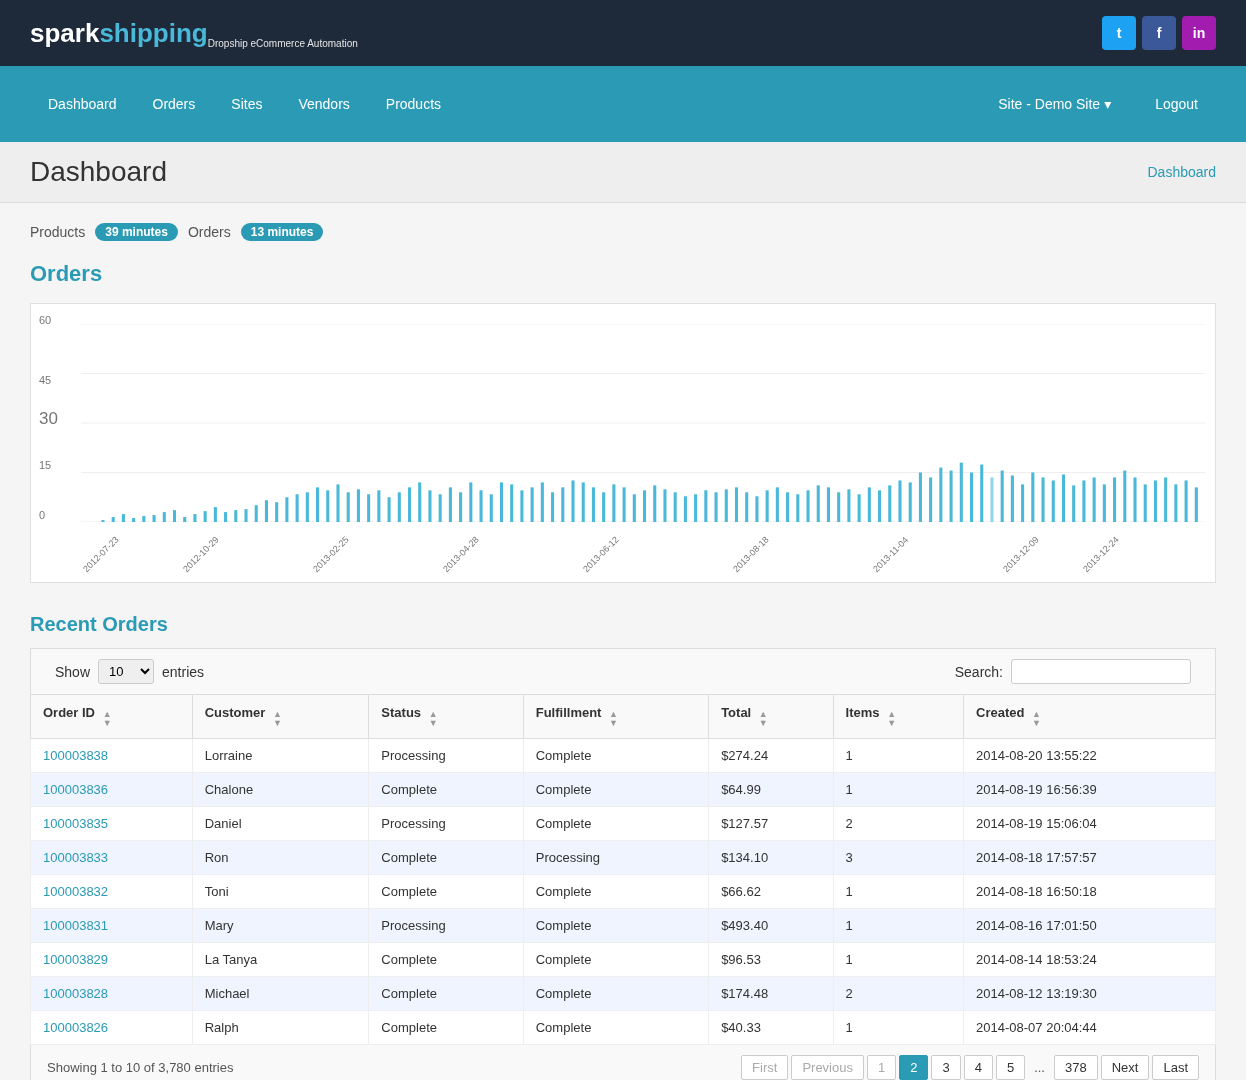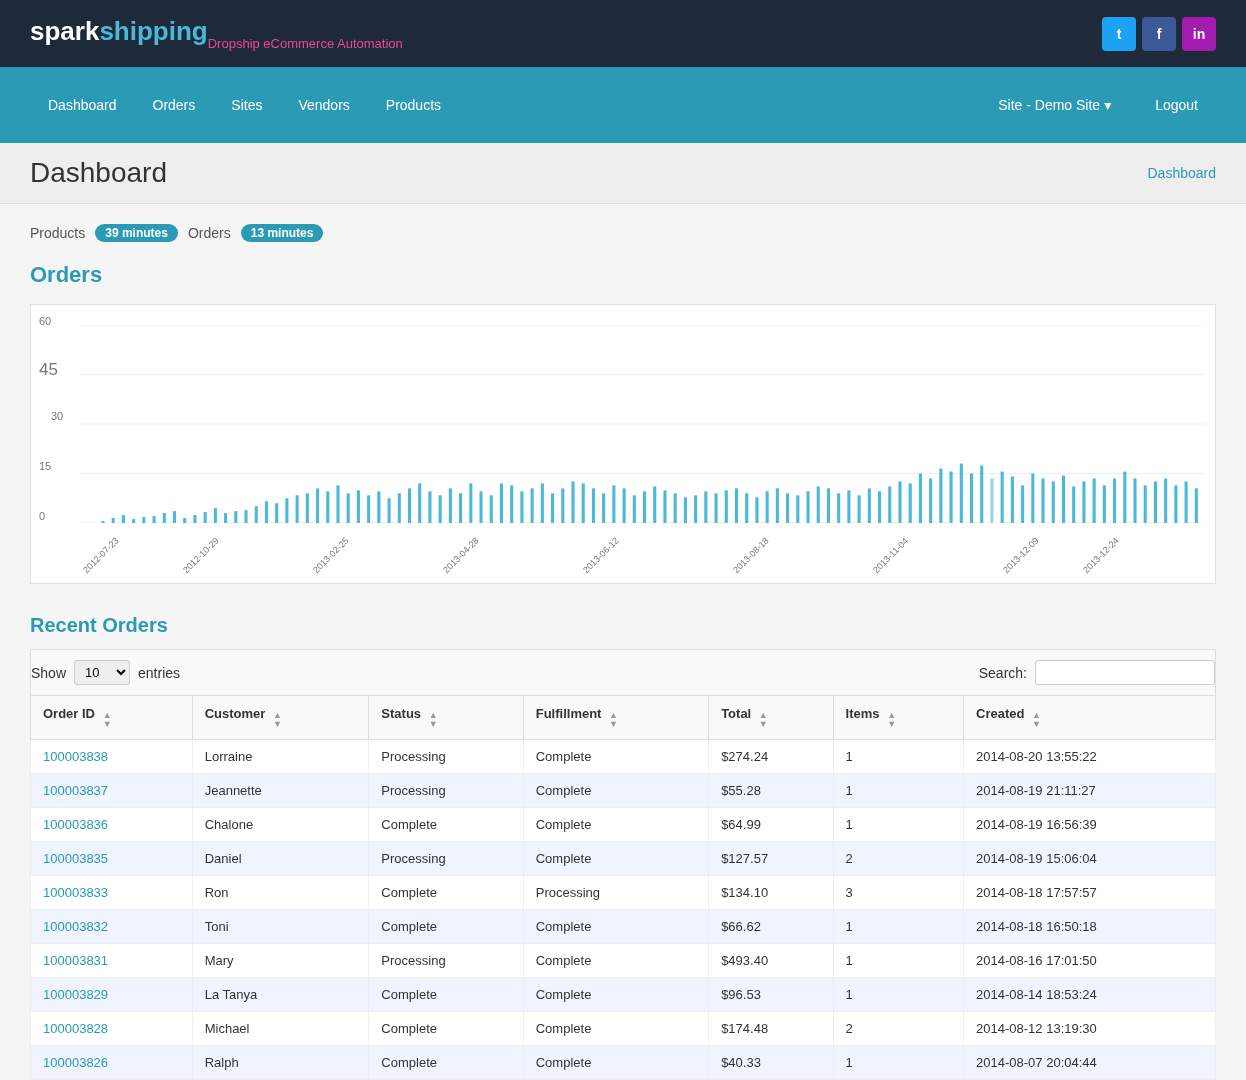--- a/index.html
+++ b/index.html
@@ -4,21 +4,21 @@
   <style>
     * { margin: 0; padding: 0; box-sizing: border-box; }
     body { font-family: Arial, sans-serif; font-size: 14px; background: #f5f5f5; color: #333; }
 
     
     .header { background: #1e2a3a; padding: 16px 30px; display: flex; align-items: center; justify-content: space-between; }
     .header-logo { display: flex; flex-direction: row; }
     .logo-text { font-size: 26px; font-weight: bold; }
     .logo-spark { color: #fff; }
     .logo-shipping { color: #4ab8d8; }
-    .logo-subtitle { color: #ec4899; font-size: 13px; margin-top: 20px; }
+    .logo-subtitle { color: #e5e5e5; font-size: 10px; margin-top: 20px; }
     .header-social { display: flex; gap: 6px; }
     .social-btn { width: 34px; height: 34px; border-radius: 4px; display: flex; align-items: center; justify-content: center; color: #fff; font-weight: bold; font-size: 14px; cursor: pointer; }
     .social-twitter { background: #1da1f2; }
     .social-facebook { background: #3b5998; }
     .social-linkedin { background: #a21caf; }
 
     
     .nav { background: #2a9ab5; padding: 0 30px; display: flex; align-items: center; justify-content: space-between; }
     .nav-left { display: flex; }
     .nav-item { color: #fff; padding: 14px 18px; font-size: 14px; cursor: pointer; text-decoration: none; display: block; }
@@ -42,21 +42,21 @@
     
     .section-title { color: #2a9ab5; font-size: 22px; margin-bottom: 16px; }
 
     
     .chart-container { background: #fff; border: 1px solid #e0e0e0; padding: 20px 10px 60px 50px; margin-bottom: 30px; position: relative; height: 280px; }
     .chart-svg { width: 100%; height: 100%; }
 
     
     .recent-orders-title { color: #2a9ab5; font-size: 20px; margin-bottom: 12px; }
 
-    .table-controls { background: #f9f9f9; border: 1px solid #ddd; border-bottom: none; padding: 10px 0; display: flex; align-items: center; justify-content: space-between; }
+    .table-controls { background: #f9f9f9; border: 1px solid #ddd; border-bottom: none; padding: 10px 24px; display: flex; align-items: center; justify-content: space-between; }
     .show-entries { display: flex; align-items: center; gap: 8px; font-size: 14px; }
     .show-select { border: 1px solid #ccc; border-radius: 3px; padding: 3px 6px; font-size: 13px; }
     .search-row { display: flex; align-items: center; gap: 8px; }
     .search-label { font-size: 14px; margin-left: 44px; }
     .search-input { border: 1px solid #ccc; border-radius: 3px; padding: 4px 8px; font-size: 13px; width: 180px; }
 
     
     .orders-table { width: 100%; border-collapse: collapse; background: #fff; border: 1px solid #ddd; }
     .orders-table th { background: #f9f9f9; border: 1px solid #ddd; padding: 10px 12px; text-align: left; font-size: 13px; color: #333; white-space: nowrap; }
     .orders-table th .sort-icons { display: inline-flex; flex-direction: column; margin-left: 4px; font-size: 9px; line-height: 1; color: #999; }
@@ -238,22 +238,22 @@
         <rect x="1030" y="155" width="3" height="45" fill="#4ab8d8"></rect>
         <rect x="1040" y="162" width="3" height="38" fill="#4ab8d8"></rect>
         <rect x="1050" y="158" width="3" height="42" fill="#4ab8d8"></rect>
         <rect x="1060" y="155" width="3" height="45" fill="#4ab8d8"></rect>
         <rect x="1070" y="162" width="3" height="38" fill="#4ab8d8"></rect>
         <rect x="1080" y="158" width="3" height="42" fill="#4ab8d8"></rect>
         <rect x="1090" y="165" width="3" height="35" fill="#4ab8d8"></rect>
       </svg>
       
       <div style="position:absolute;top:10px;left:8px;font-size:11px;color:#777">60</div>
-      <div style="position:absolute;top:55px;left:8px;font-size:17px;color:#777">45</div>
-      <div style="position:absolute;top:105px;left:20px;font-size:11px;color:#777">30</div>
+      <div style="position:absolute;top:70px;left:8px;font-size:11px;color:#777">45</div>
+      <div style="position:absolute;top:105px;left:8px;font-size:17px;color:#777">30</div>
       <div style="position:absolute;top:155px;left:8px;font-size:11px;color:#777">15</div>
       <div style="position:absolute;top:205px;left:8px;font-size:11px;color:#777">0</div>
       
       <div style="position:absolute;bottom:5px;left:50px;font-size:9px;color:#777;transform:rotate(-45deg);transform-origin:left top;white-space:nowrap">2012-07-23</div>
       <div style="position:absolute;bottom:5px;left:150px;font-size:9px;color:#777;transform:rotate(-45deg);transform-origin:left top;white-space:nowrap">2012-10-29</div>
       <div style="position:absolute;bottom:5px;left:280px;font-size:9px;color:#777;transform:rotate(-45deg);transform-origin:left top;white-space:nowrap">2013-02-25</div>
       <div style="position:absolute;bottom:5px;left:410px;font-size:9px;color:#777;transform:rotate(-45deg);transform-origin:left top;white-space:nowrap">2013-04-28</div>
       <div style="position:absolute;bottom:5px;left:550px;font-size:9px;color:#777;transform:rotate(-45deg);transform-origin:left top;white-space:nowrap">2013-06-12</div>
       <div style="position:absolute;bottom:5px;left:700px;font-size:9px;color:#777;transform:rotate(-45deg);transform-origin:left top;white-space:nowrap">2013-08-18</div>
       <div style="position:absolute;bottom:5px;left:840px;font-size:9px;color:#777;transform:rotate(-45deg);transform-origin:left top;white-space:nowrap">2013-11-04</div>
@@ -296,29 +296,20 @@
       <tr>
       <td><a class="order-link">100003838</a></td>
       <td>Lorraine</td>
       <td>Processing</td>
       <td>Complete</td>
       <td>$274.24</td>
       <td>1</td>
       <td>2014-08-20 13:55:22</td>
     </tr>
           <tr>
-      <td><a class="order-link">100003837</a></td>
-      <td>Jeannette</td>
-      <td>Processing</td>
-      <td>Complete</td>
-      <td>$55.28</td>
-      <td>1</td>
-      <td>2014-08-19 21:11:27</td>
-    </tr>
-          <tr>
       <td><a class="order-link">100003836</a></td>
       <td>Chalone</td>
       <td>Complete</td>
       <td>Complete</td>
       <td>$64.99</td>
       <td>1</td>
       <td>2014-08-19 16:56:39</td>
     </tr>
           <tr>
       <td><a class="order-link">100003835</a></td>

